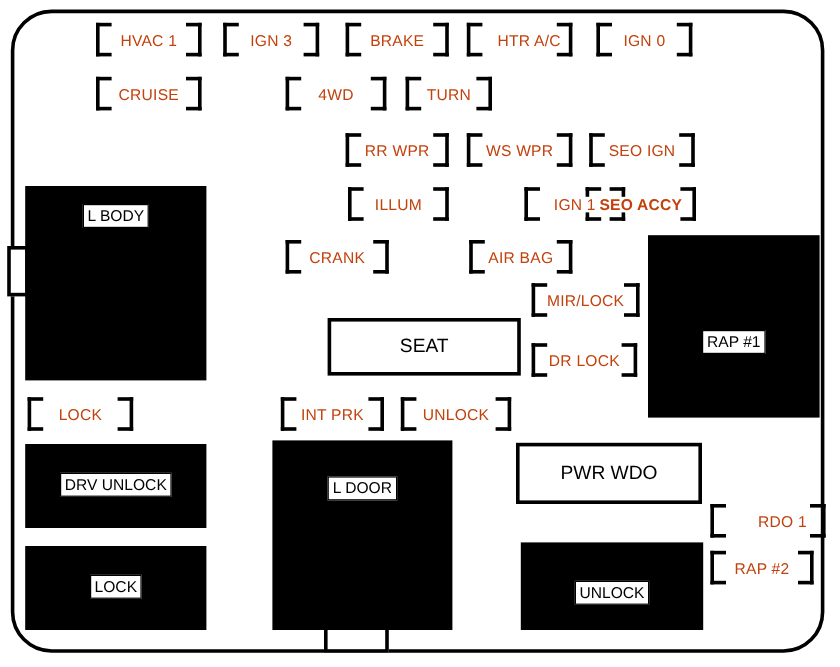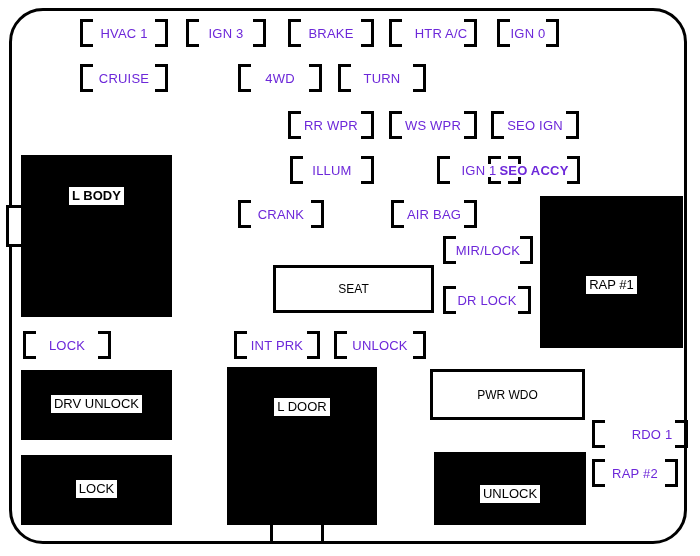--- a/index.html
+++ b/index.html
@@ -26,21 +26,21 @@
     border: 3px solid #000000;
     border-radius: 34px;
     box-sizing: border-box;
     background: transparent;
   }
 
   
   .fuse {
     position: absolute;
     box-sizing: border-box;
-    color: #6d28d9;
+    color: #c2410c;
     font-size: 13px;
     letter-spacing: 0.2px;
     white-space: nowrap;
     display: flex;
     align-items: center;
     justify-content: center;
   }
   .fuse .brk {
     position: absolute;
     top: 0;
@@ -88,21 +88,21 @@
   
   .relay-open {
     position: absolute;
     box-sizing: border-box;
     background: #ffffff;
     border: 3px solid #000000;
     display: flex;
     align-items: center;
     justify-content: center;
     color: #000000;
-    font-size: 12px;
+    font-size: 16px;
     white-space: nowrap;
   }
 
   
   .tab {
     position: absolute;
     box-sizing: border-box;
     background: #ffffff;
     border: 3px solid #000000;
   }
@@ -114,21 +114,21 @@
 
   <div class="housing"></div>
 
   <div id="tabs-layer">
       <div class="tab" style="left: 6px; top: 205px; width: 18px; height: 42px;"></div>
       <div class="tab" style="left: 270px; top: 522px; width: 54px; height: 22px;"></div>
     </div>
 
   <div id="relays-layer">
       <div class="relay" style="left: 21px; top: 155px; width: 151px; height: 162px;">
-        <span class="cap" style="margin-top: 31px; font-weight: bold;">L BODY</span>
+        <span class="cap" style="margin-top: 15px;">L BODY</span>
       </div>
       <div class="relay" style="left: 540px; top: 196px; width: 143px; height: 152px;">
         <span class="cap" style="margin-top: 79px;">RAP #1</span>
       </div>
       <div class="relay" style="left: 21px; top: 370px; width: 151px; height: 70px;">
         <span class="cap" style="margin-top: 24px;">DRV UNLOCK</span>
       </div>
       <div class="relay" style="left: 21px; top: 455px; width: 151px; height: 70px;">
         <span class="cap" style="margin-top: 24px;">LOCK</span>
       </div>
@@ -163,36 +163,36 @@
       <div class="fuse" style="left: 288px; top: 19px; width: 86px; height: 28px;">
         <span class="brk l"></span>
         <span class="brk r"></span>
         <span class="txt">BRAKE</span>
       </div>
       <div class="fuse" style="left: 389px; top: 19px; width: 88px; height: 28px; padding-left: 16px;">
         <span class="brk l"></span>
         <span class="brk r"></span>
         <span class="txt">HTR A/C</span>
       </div>
-      <div class="fuse" style="left: 497px; top: 19px; width: 62px; height: 28px;">
+      <div class="fuse" style="left: 497px; top: 19px; width: 80px; height: 28px;">
         <span class="brk l"></span>
         <span class="brk r"></span>
         <span class="txt">IGN 0</span>
       </div>
       <div class="fuse" style="left: 80px; top: 64px; width: 88px; height: 28px;">
         <span class="brk l"></span>
         <span class="brk r"></span>
         <span class="txt">CRUISE</span>
       </div>
       <div class="fuse" style="left: 238px; top: 64px; width: 84px; height: 28px;">
         <span class="brk l"></span>
         <span class="brk r"></span>
         <span class="txt">4WD</span>
       </div>
-      <div class="fuse" style="left: 338px; top: 64px; width: 88px; height: 28px;">
+      <div class="fuse" style="left: 338px; top: 64px; width: 72px; height: 28px;">
         <span class="brk l"></span>
         <span class="brk r"></span>
         <span class="txt">TURN</span>
       </div>
       <div class="fuse" style="left: 288px; top: 111px; width: 86px; height: 28px;">
         <span class="brk l"></span>
         <span class="brk r"></span>
         <span class="txt">RR WPR</span>
       </div>
       <div class="fuse" style="left: 389px; top: 111px; width: 88px; height: 28px;">

